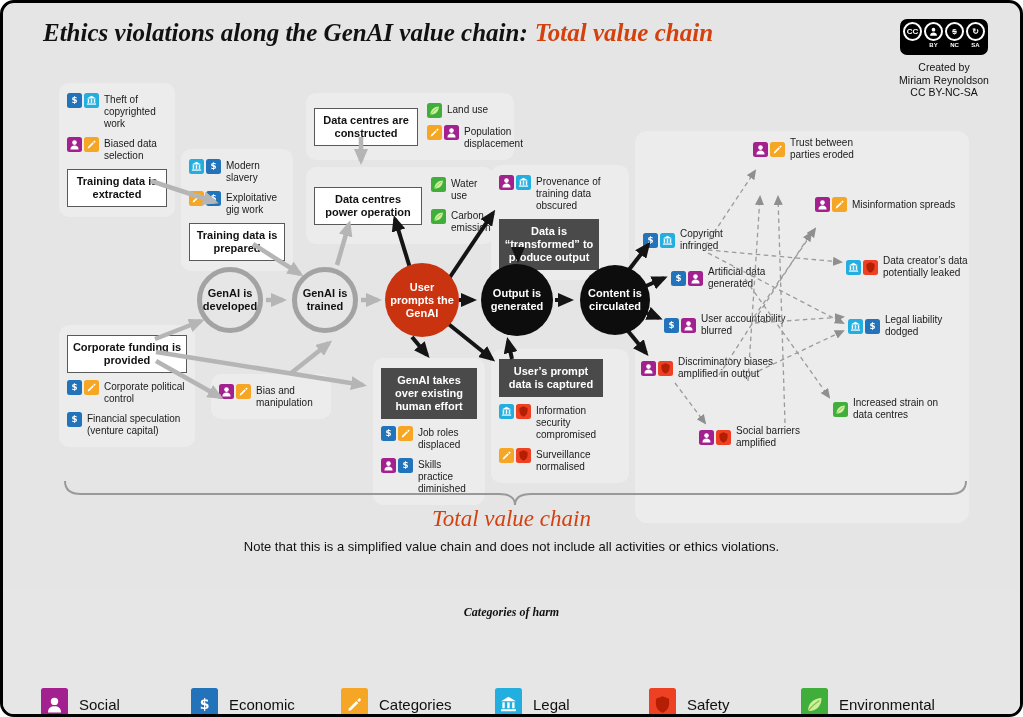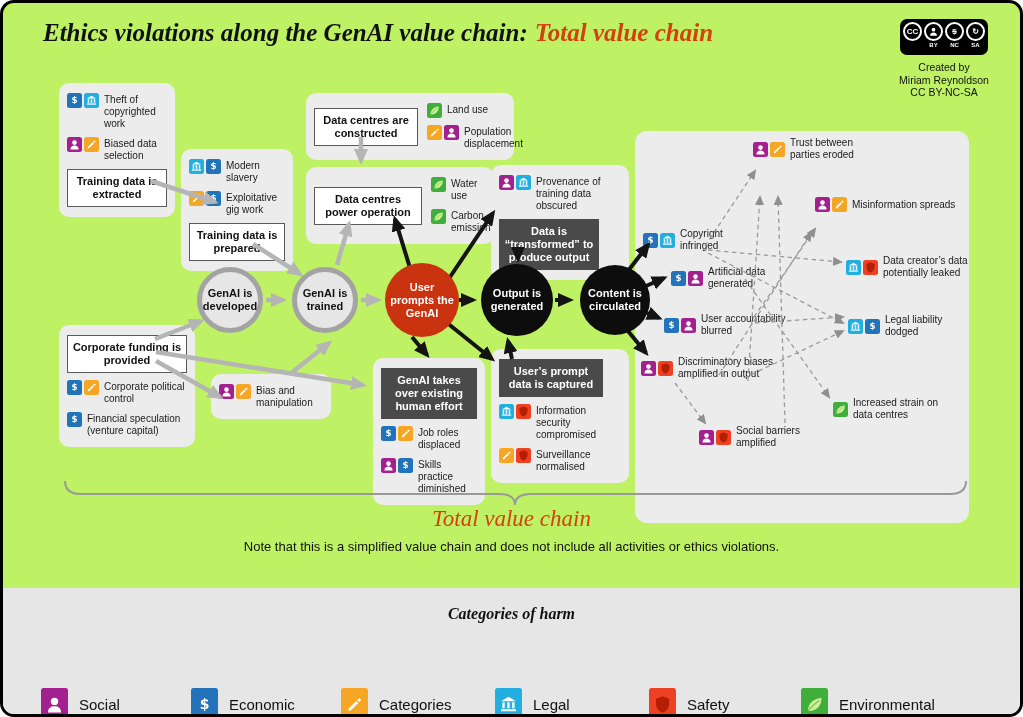--- a/index.html
+++ b/index.html
@@ -1,17 +1,17 @@
 <!DOCTYPE html>
 <html><head>
 <meta charset="utf-8">
 <style>
   html,body{margin:0;padding:0;background:#fff;font-family:"Liberation Sans",sans-serif;}
   .frame{position:relative;width:1017px;height:711px;border:3px solid #000;border-radius:14px;
-         background:#bef264;overflow:hidden;margin:0 auto;}
+         background:#e5e5e5;overflow:hidden;margin:0 auto;}
   
   .title{position:absolute;left:40px;top:16px;font-family:"Liberation Serif",serif;
          font-style:italic;font-weight:700;font-size:25px;color:#111;white-space:nowrap;z-index:4;}
   .title .accent{color:#D3410E;margin-left:7px;}
   
   .cc-badge{position:absolute;left:897px;top:16px;width:88px;height:36px;background:#000;
             border-radius:7px;display:flex;align-items:flex-start;justify-content:center;gap:2px;
             padding-top:3px;box-sizing:border-box;z-index:4;}
   .cc-col{display:flex;flex-direction:column;align-items:center;}
   .cc-circle{width:19px;height:19px;border:2px solid #fff;border-radius:50%;box-sizing:border-box;
@@ -51,21 +51,21 @@
   .arrows{position:absolute;left:0;top:0;z-index:2;pointer-events:none;}
   
   .brace-label{position:absolute;left:0;top:503px;width:100%;text-align:center;
                font-family:"Liberation Serif",serif;font-style:italic;font-size:23px;
                color:#D3410E;z-index:4;}
   .note{position:absolute;left:0;top:536px;width:100%;text-align:center;font-size:13px;
         color:#111;z-index:4;}
   
   .legend{position:absolute;left:0;top:585px;width:100%;height:126px;background:#E6E6E6;z-index:1;}
   .legend-title{text-align:center;font-family:"Liberation Serif",serif;font-weight:700;
-                font-style:italic;font-size:16px;padding-top:17px;color:#111;}
+                font-style:italic;font-size:12px;padding-top:17px;color:#111;}
   .chip{position:absolute;top:52px;display:flex;align-items:center;gap:11px;margin-top:48px;}
   .licon{width:27px;height:33px;border-radius:2.5px;display:flex;align-items:center;justify-content:center;}
   .licon svg{width:21px;height:21px;display:block;}
   .chip-label{font-size:15px;color:#111;}
 </style>
 </head>
 <body>
 
 <div class="frame">
 

